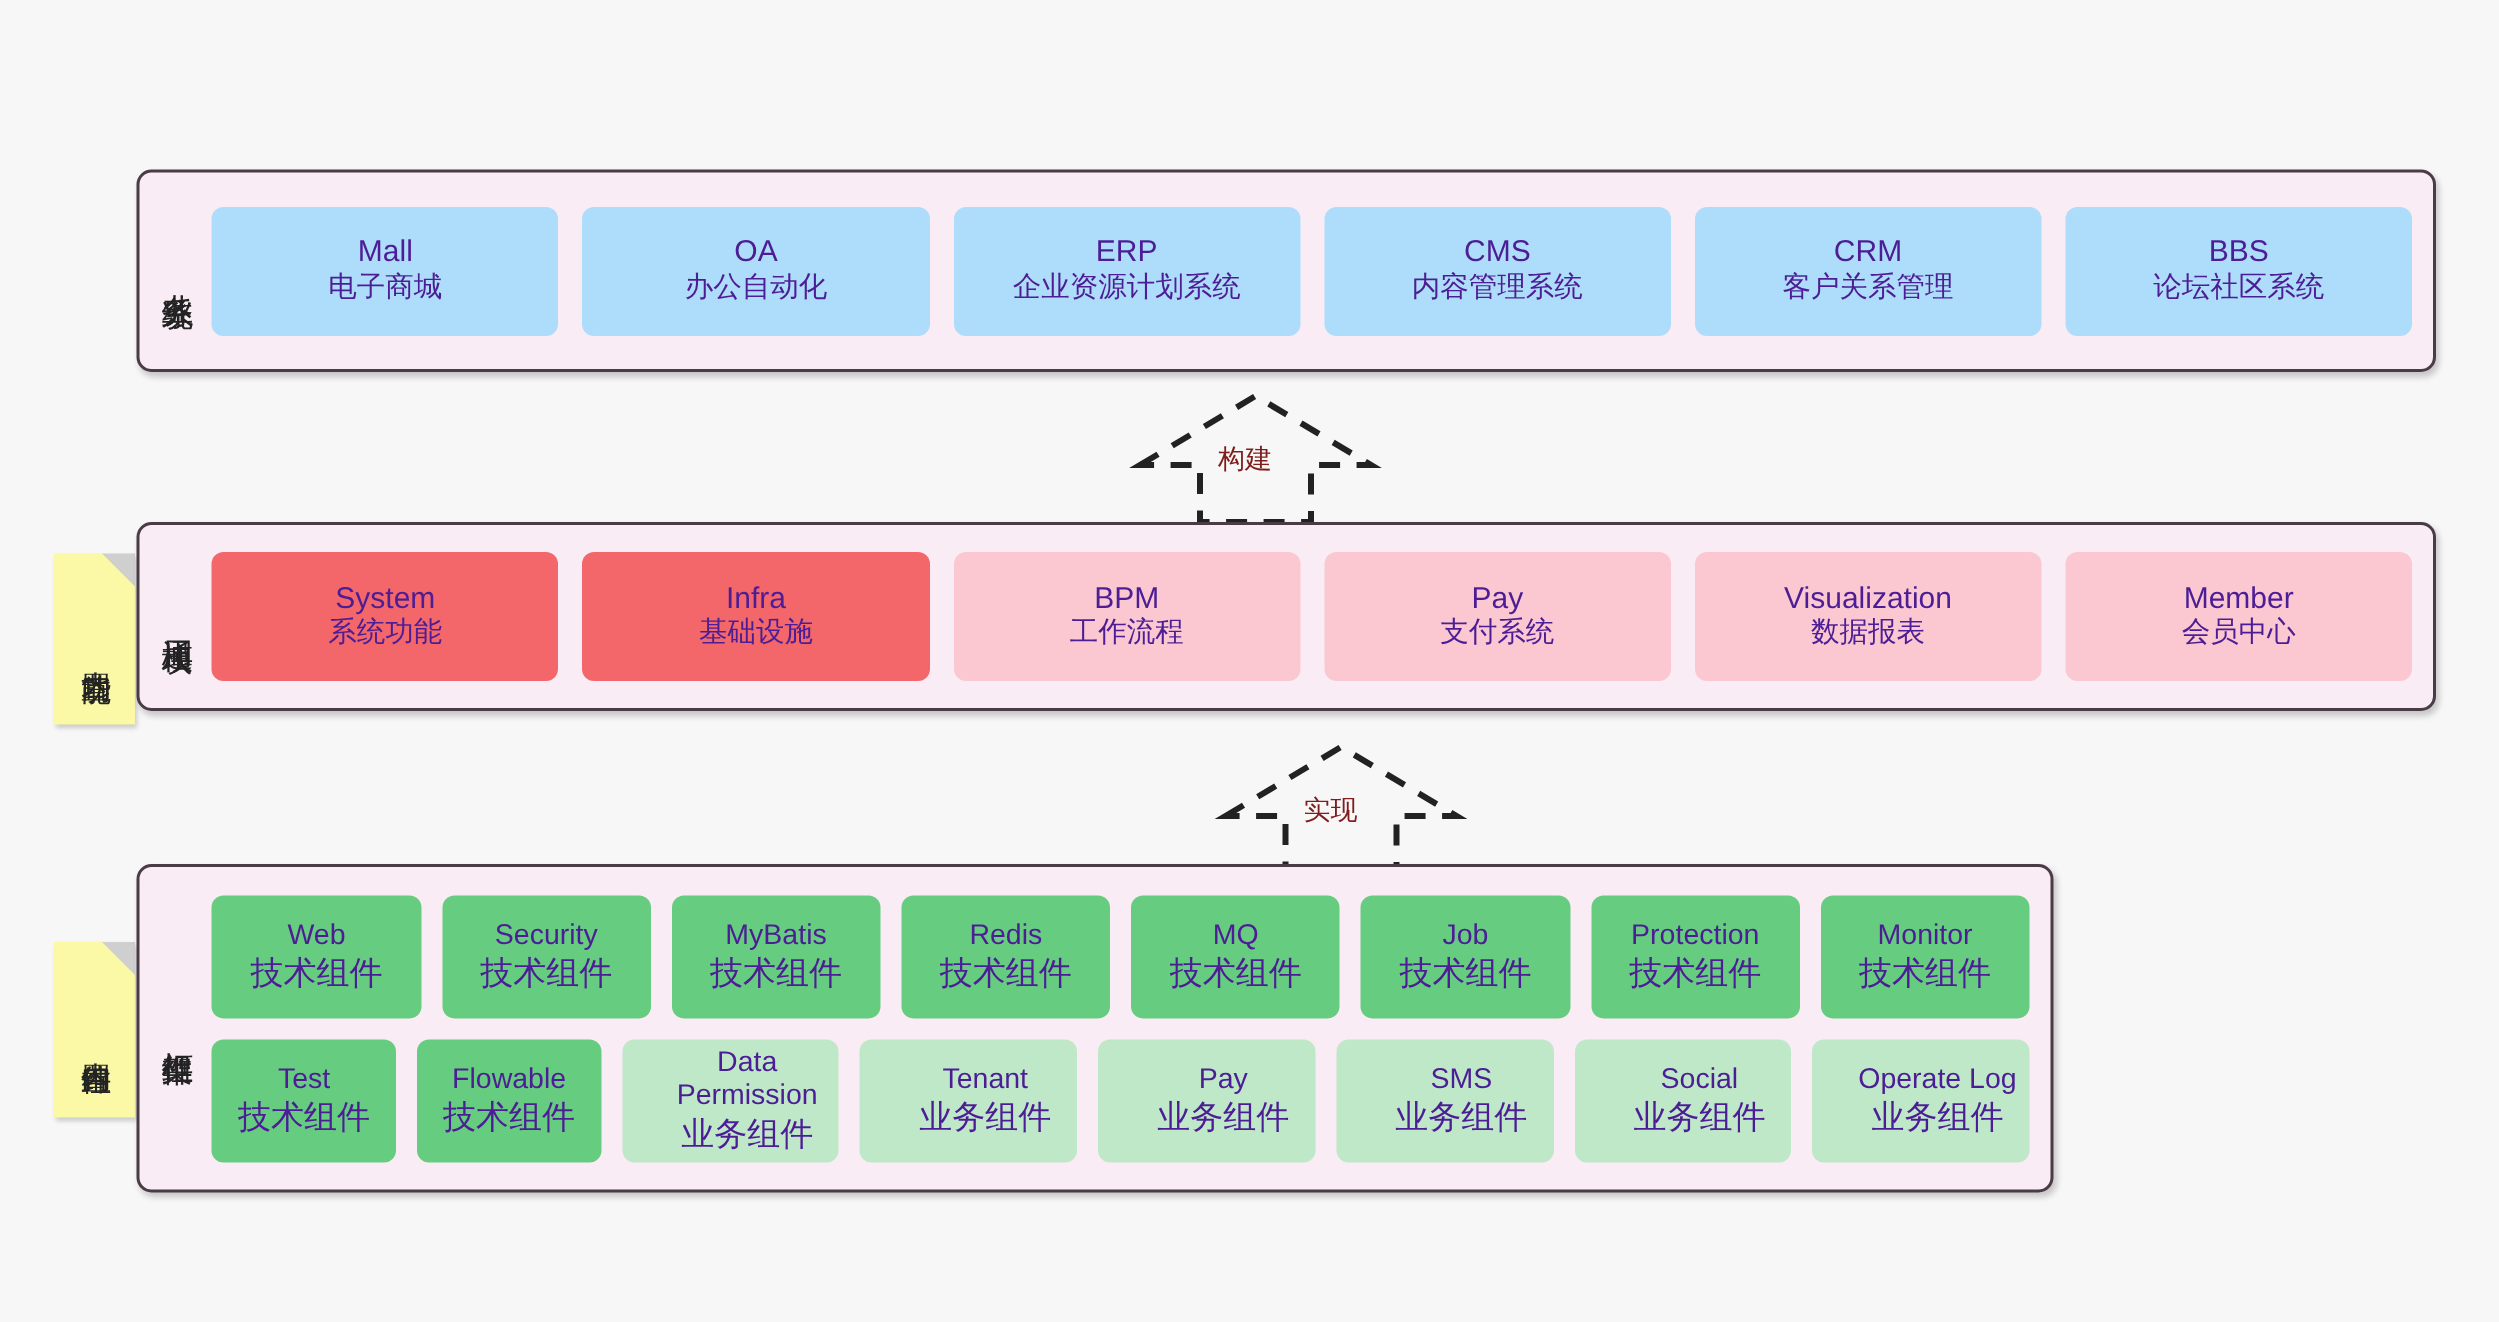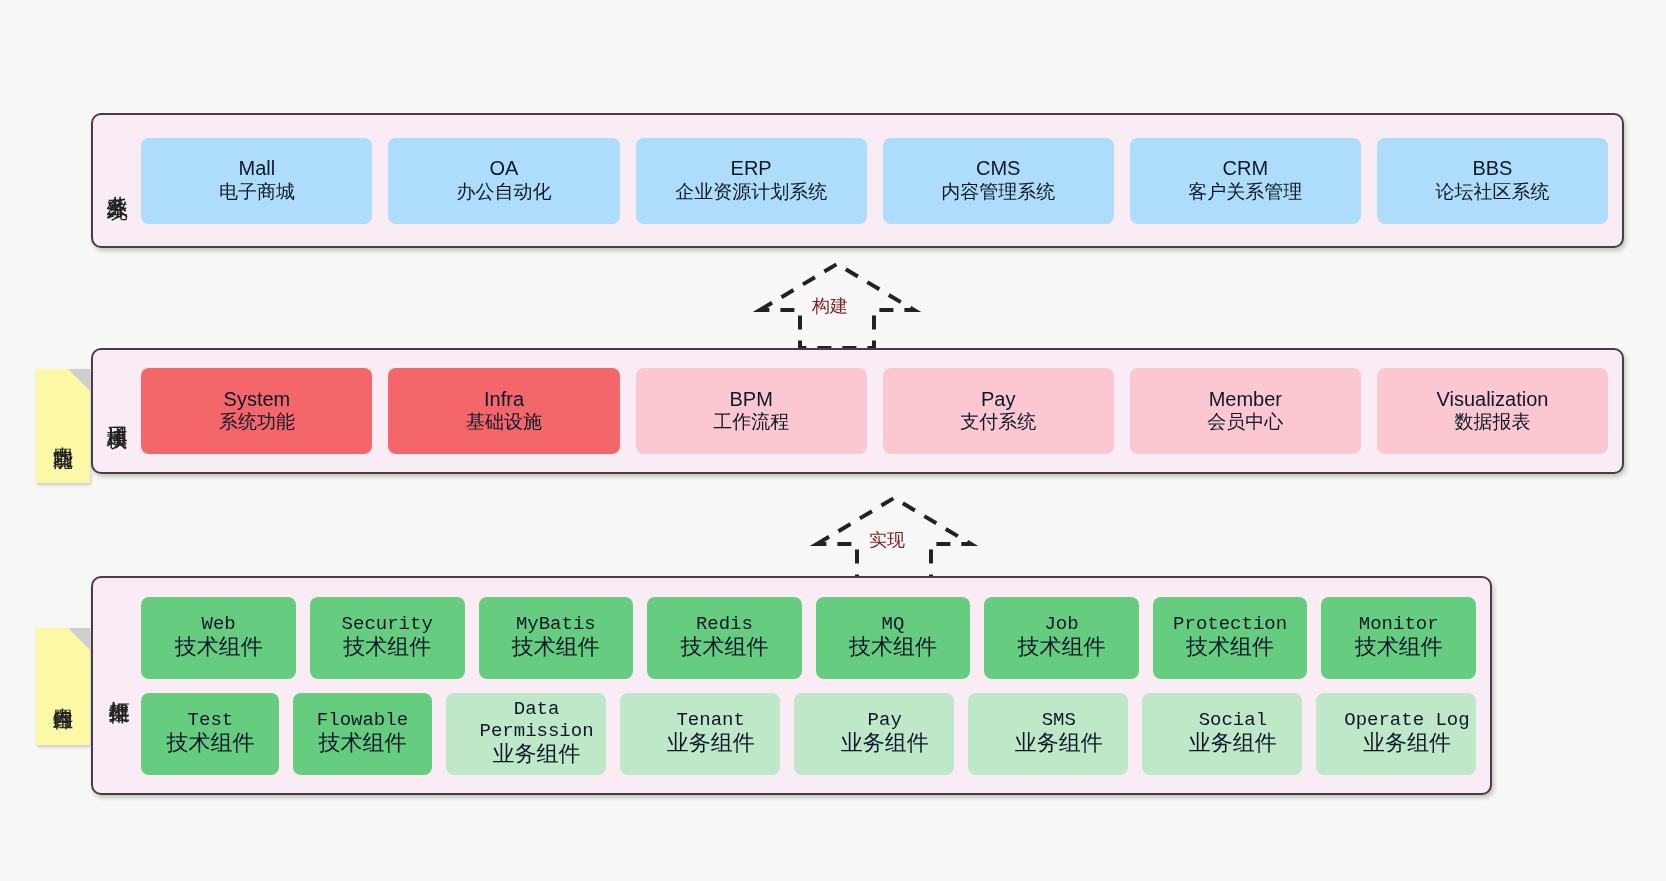--- a/index.html
+++ b/index.html
@@ -62,21 +62,21 @@
   }
 
   .card {
     border-radius: 8px;
     display: flex;
     flex-direction: column;
     align-items: center;
     justify-content: center;
     text-align: center;
     box-sizing: border-box;
-    color: #0f172a;
+    color: #4c1d95;
     padding: 4px 6px;
   }
   .card .t1 {
     font-size: 20px;
     line-height: 1.18;
   }
   .card .t2 {
     font-size: 19px;
     line-height: 1.2;
   }
@@ -104,21 +104,21 @@
     flex: 1 1 0;
     height: 86px;
     margin: auto 0;
   }
   .card.red   { background: #f3676b; }
   .card.pink  { background: #fbc8d2; }
 
   
   #panel-framework {
     left: 91px; top: 576px;
-    width: 1401px; height: 219px; font-family: Liberation Mono, monospace;
+    width: 1278px; height: 219px;
   }
   #panel-framework .cards { padding: 0 14px 0 6px; }
   #panel-framework .row { }
   #panel-framework .card {
     flex: 1 1 0;
     height: 82px;
   }
   .card.green-d { background: #66cc80; }
   .card.green-l { background: #bfe8c8; padding-left: 28px; }
   #panel-framework .card .t1 { font-size: 19px; }
@@ -240,27 +240,27 @@
       <div class="t1">BPM</div>
       <div class="t2">工作流程</div>
     </div>
 
     <div class="card pink">
       <div class="t1">Pay</div>
       <div class="t2">支付系统</div>
     </div>
 
     <div class="card pink">
+      <div class="t1">Visualization</div>
+      <div class="t2">数据报表</div>
+    </div>
+
+    <div class="card pink">
       <div class="t1">Member</div>
       <div class="t2">会员中心</div>
-    </div>
-
-    <div class="card pink">
-      <div class="t1">Visualization</div>
-      <div class="t2">数据报表</div>
     </div>
 
   </div>
 </div>
 
 <div class="arrow-wrap" id="arrow-implement">
   <svg width="170" height="92" viewBox="0 0 170 92">
     <path d="M 8 52 L 85 6 L 162 52 L 122 52 L 122 90 L 48 90 L 48 52 Z" fill="none" stroke="#222222" stroke-width="4" stroke-dasharray="14,11" stroke-linejoin="miter"></path>
   </svg>
   <div class="arrow-label">实现</div>

